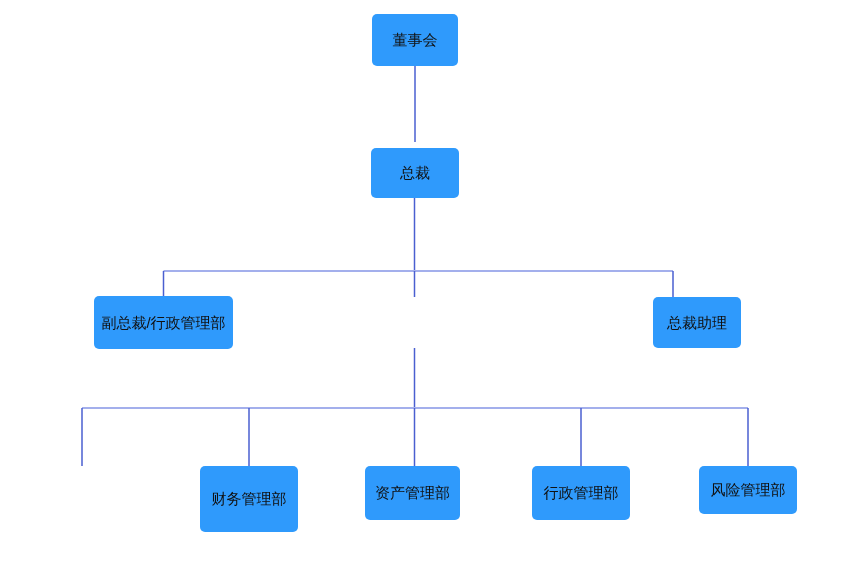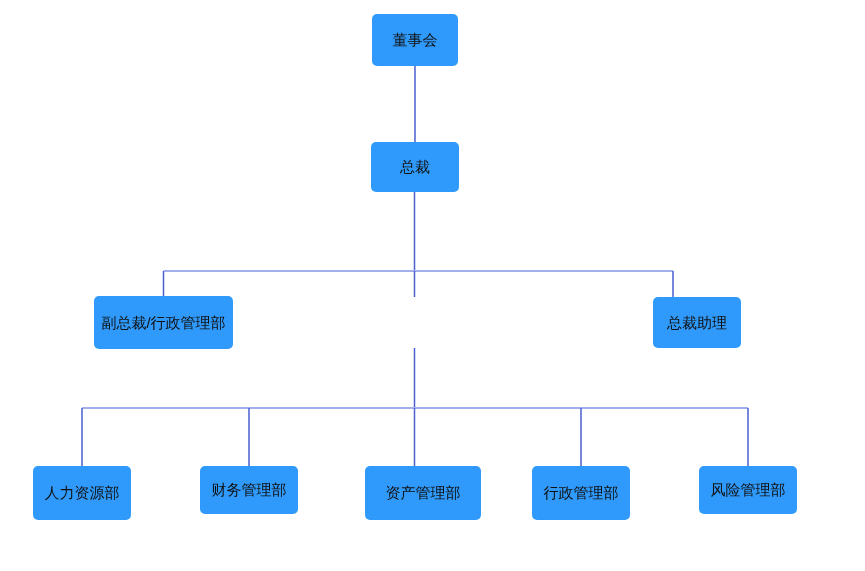--- a/index.html
+++ b/index.html
@@ -63,24 +63,23 @@
 
     <line x1="82" y1="408" x2="82" y2="466" stroke="#4A5FD0" stroke-width="1.5"></line>
     <line x1="249" y1="408" x2="249" y2="466" stroke="#4A5FD0" stroke-width="1.5"></line>
     <line x1="414.5" y1="408" x2="414.5" y2="466" stroke="#4A5FD0" stroke-width="1.5"></line>
     <line x1="581" y1="408" x2="581" y2="466" stroke="#4A5FD0" stroke-width="1.5"></line>
     <line x1="748" y1="408" x2="748" y2="466" stroke="#4A5FD0" stroke-width="1.5"></line>
   </svg>
 
   <div class="node" style="left:372px; top:14px; width:86px; height:52px;">董事会</div>
 
-  <div class="node" style="left:371px; top:142px; width:88px; height:50px;">总裁</div>
+  <div class="node" style="left:371px; top:148px; width:88px; height:50px;">总裁</div>
 
   <div class="node" style="left:94px; top:296px; width:139px; height:53px;">副总裁/行政管理部</div>
   <div class="node" style="left:653px; top:297px; width:88px; height:51px;">总裁助理</div>
 
-  <div class="node" style="left:33px; top:466px; width:98px; height:54px;">人力资源部</div>
-  <div class="node" style="left:200px; top:466px; width:98px; height:48px;">财务管理部</div>
-  <div class="node" style="left:365px; top:466px; width:116px; height:54px;">资产管理部</div>
+  <div class="node" style="left:200px; top:466px; width:98px; height:66px;">财务管理部</div>
+  <div class="node" style="left:365px; top:466px; width:95px; height:54px;">资产管理部</div>
   <div class="node" style="left:532px; top:466px; width:98px; height:54px;text-align:right;">行政管理部</div>
   <div class="node" style="left:699px; top:466px; width:98px; height:48px;">风险管理部</div>
 
 </div>
 
 </body></html>

